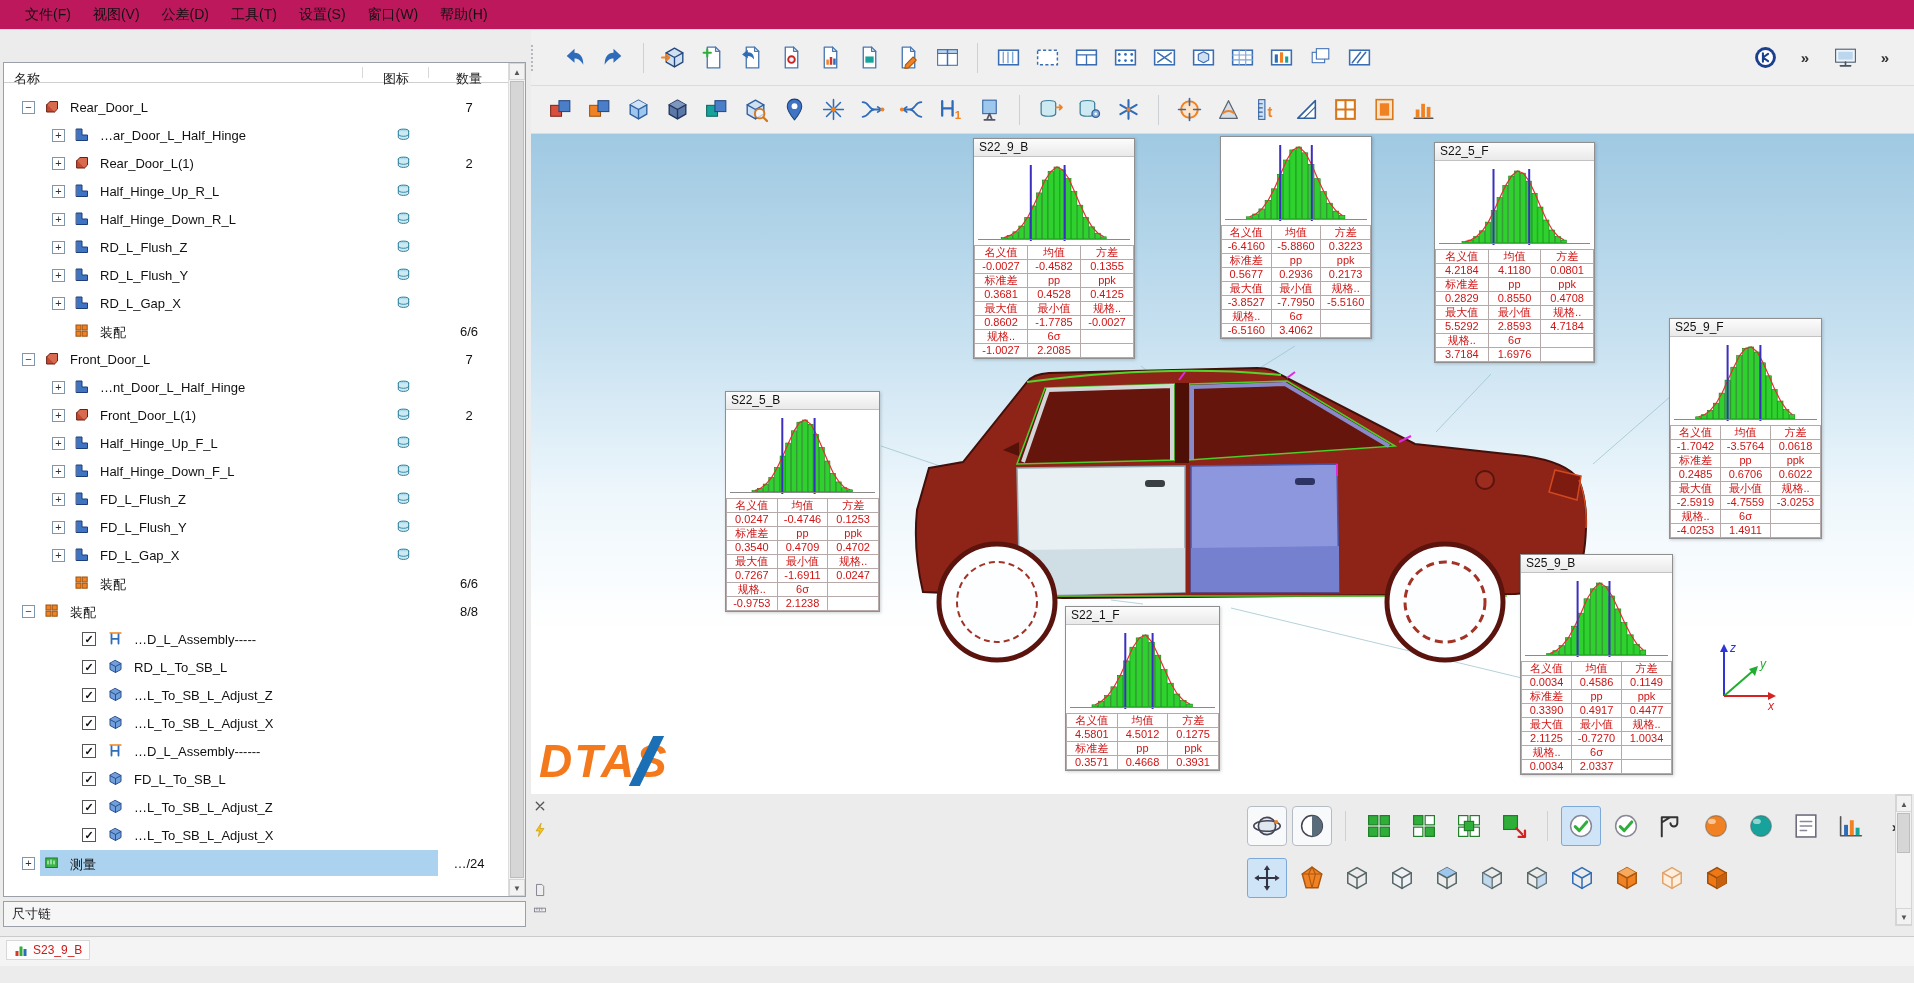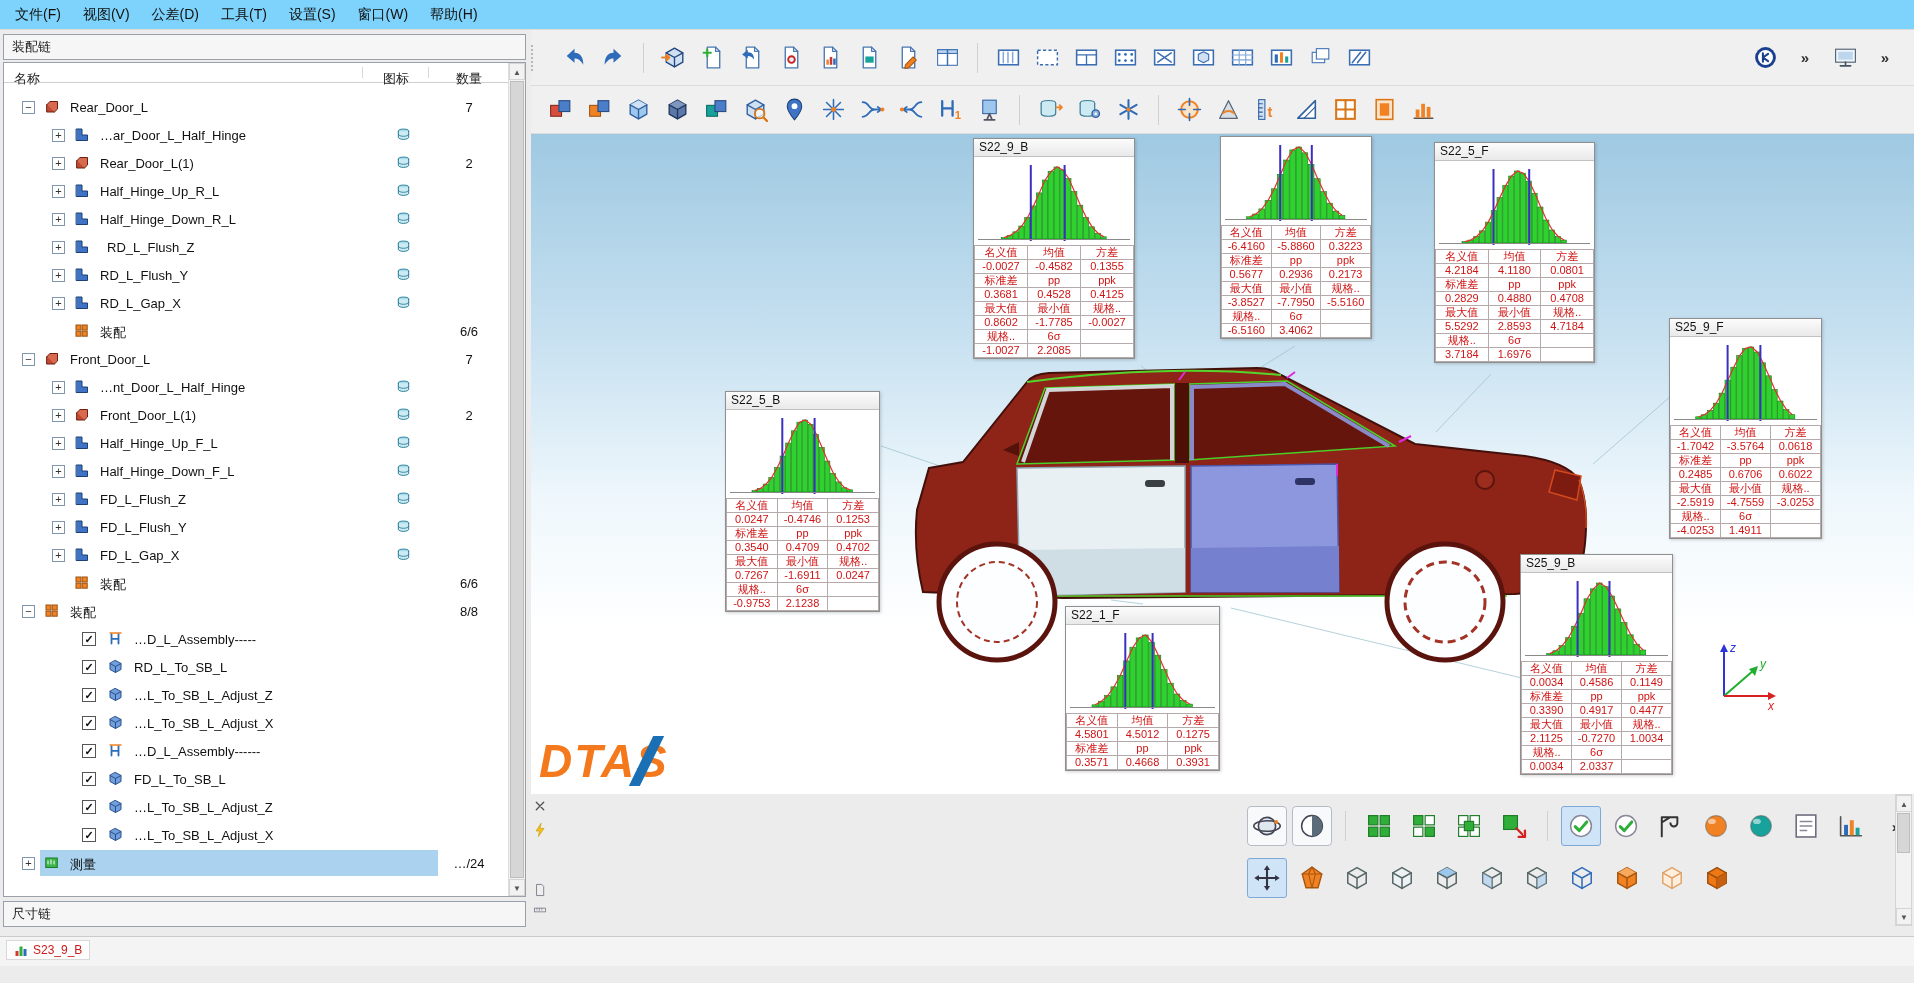--- a/index.html
+++ b/index.html
@@ -1,19 +1,19 @@
 <!DOCTYPE html>
 <html><head>
 <meta charset="utf-8">
 <style>
 *{margin:0;padding:0;box-sizing:border-box}
 html,body{width:1914px;height:983px;overflow:hidden;background:#ececec;font-family:"Liberation Sans",sans-serif}
 #app{position:absolute;width:1914px;height:983px;left:0;top:0}
 
-.menubar{position:absolute;left:0;top:0;right:0;height:30px;background:#7dd3fc;border-bottom:1px solid #dcdcdc;display:flex;align-items:center;padding-left:4px}
+.menubar{position:absolute;left:0;top:0;right:0;height:30px;background:#be185d;border-bottom:1px solid #dcdcdc;display:flex;align-items:center;padding-left:14px}
 .menu-item{padding:4px 11px;font-size:14px;color:#111}
 
 .left-panel{position:absolute;left:0;top:30px;width:529px;height:906px;background:#ececec}
 .lp-title{position:absolute;left:3px;right:3px;height:26px;line-height:24px;background:#f6f6f6;border:1px solid #9aa0a8;padding-left:8px;font-size:13px;color:#222}
 .lp-title.top{top:4px}.lp-title.dim{top:871px}
 .tree-box{position:absolute;left:3px;right:3px;top:32px;height:835px;background:#fff;border:1px solid #9aa0a8}
 .tree-header{position:absolute;left:0;right:17px;top:0;height:20px;border-bottom:1px solid #cfcfcf;font-size:13px;color:#222}
 .th-name{position:absolute;left:10px;top:7px}
 .th-icon{position:absolute;left:360px;width:64px;top:7px;text-align:center}
 .th-qty{position:absolute;left:426px;width:78px;top:7px;text-align:center}
@@ -85,21 +85,20 @@
       <span class="menu-item">文件(F)</span>
       <span class="menu-item">视图(V)</span>
       <span class="menu-item">公差(D)</span>
       <span class="menu-item">工具(T)</span>
       <span class="menu-item">设置(S)</span>
       <span class="menu-item">窗口(W)</span>
       <span class="menu-item">帮助(H)</span>
     </div>
 
   <div class="left-panel">
-    <div class="lp-title top">装配链</div>
     <div class="tree-box">
       <div class="tree-header">
         <span class="th-name">名称</span>
         <span class="th-sep1"></span>
         <span class="th-icon">图标</span>
         <span class="th-sep2"></span>
         <span class="th-qty">数量</span>
       </div>
       <div class="tree-rows">
           <div class="tree-row">
@@ -179,21 +178,21 @@
               </svg>
             </span>
           </div>
           <div class="tree-row">
             <span class="exp" style="left:48px">+</span>
             <span class="ticon" style="left:70px">
               <svg viewBox="0 0 15 15" class="ti">
                 <path d="M2.5 2 H8 V8 H13.5 V13.5 H2.5 Z" fill="#3f74c4" stroke="#1d3f77" stroke-width="1" stroke-linecap="round" stroke-linejoin="round"></path>
               </svg>
             </span>
-            <span class="lbl" style="left:103px">RD_L_Flush_Z</span>
+            <span class="lbl" style="left:96px">RD_L_Flush_Z</span>
             <span class="badge">
               <svg viewBox="0 0 15 15" class="ti">
                 <ellipse cx="7.5" cy="4.2" rx="5.2" ry="2.1" fill="#aadcec" stroke="#2d7f9a"></ellipse>
                 <path d="M2.3 4.2 V10.2 C2.3 11.4 4.6 12.4 7.5 12.4 C10.4 12.4 12.7 11.4 12.7 10.2 V4.2" fill="#cdeaf4" stroke="#2d7f9a" stroke-width="1" stroke-linecap="round" stroke-linejoin="round"></path>
                 <path d="M2.3 7.2 C2.3 8.4 4.6 9.3 7.5 9.3 C10.4 9.3 12.7 8.4 12.7 7.2" fill="none" stroke="#2d7f9a" stroke-width="0.9" stroke-linecap="round" stroke-linejoin="round"></path>
               </svg>
             </span>
           </div>
           <div class="tree-row">
             <span class="exp" style="left:48px">+</span>
@@ -1038,21 +1037,21 @@
                   <td>4.1180</td>
                   <td>0.0801</td>
                 </tr>
                 <tr>
                   <td>标准差</td>
                   <td>pp</td>
                   <td>ppk</td>
                 </tr>
                 <tr>
                   <td>0.2829</td>
-                  <td>0.4880</td>
+                  <td>0.8550</td>
                   <td>0.4708</td>
                 </tr>
                 <tr>
                   <td>最大值</td>
                   <td>最小值</td>
                   <td>规格..</td>
                 </tr>
                 <tr>
                   <td>5.5292</td>
                   <td>2.8593</td>

